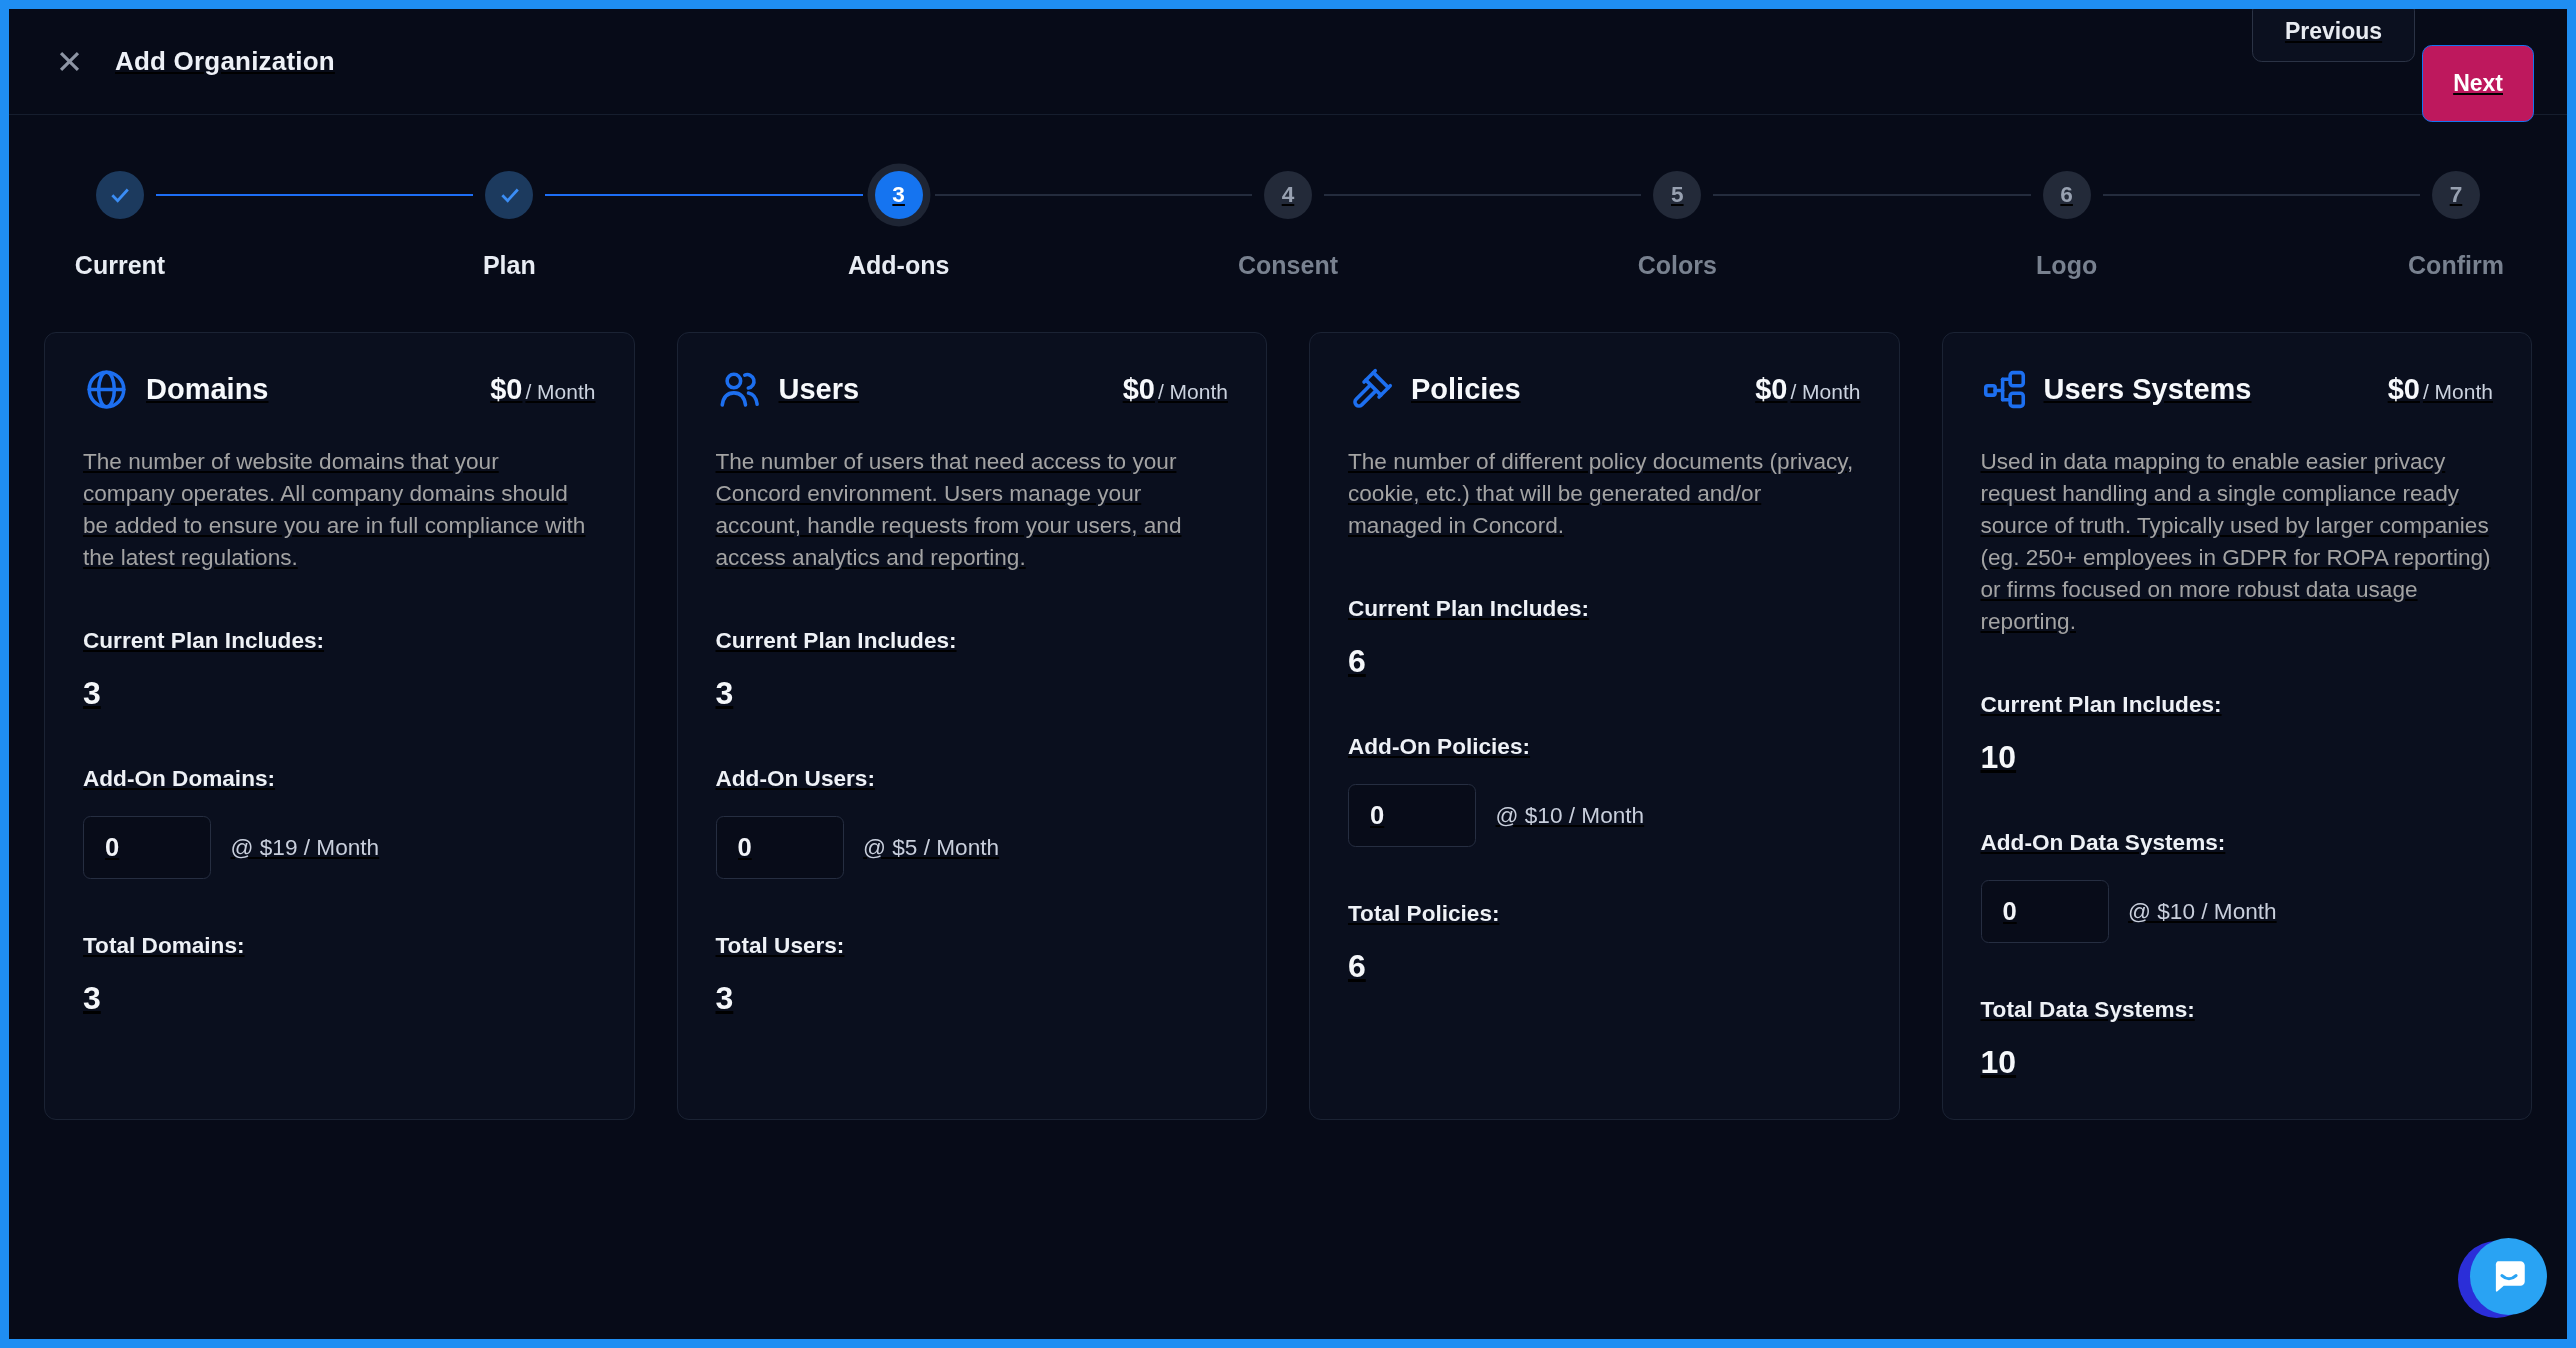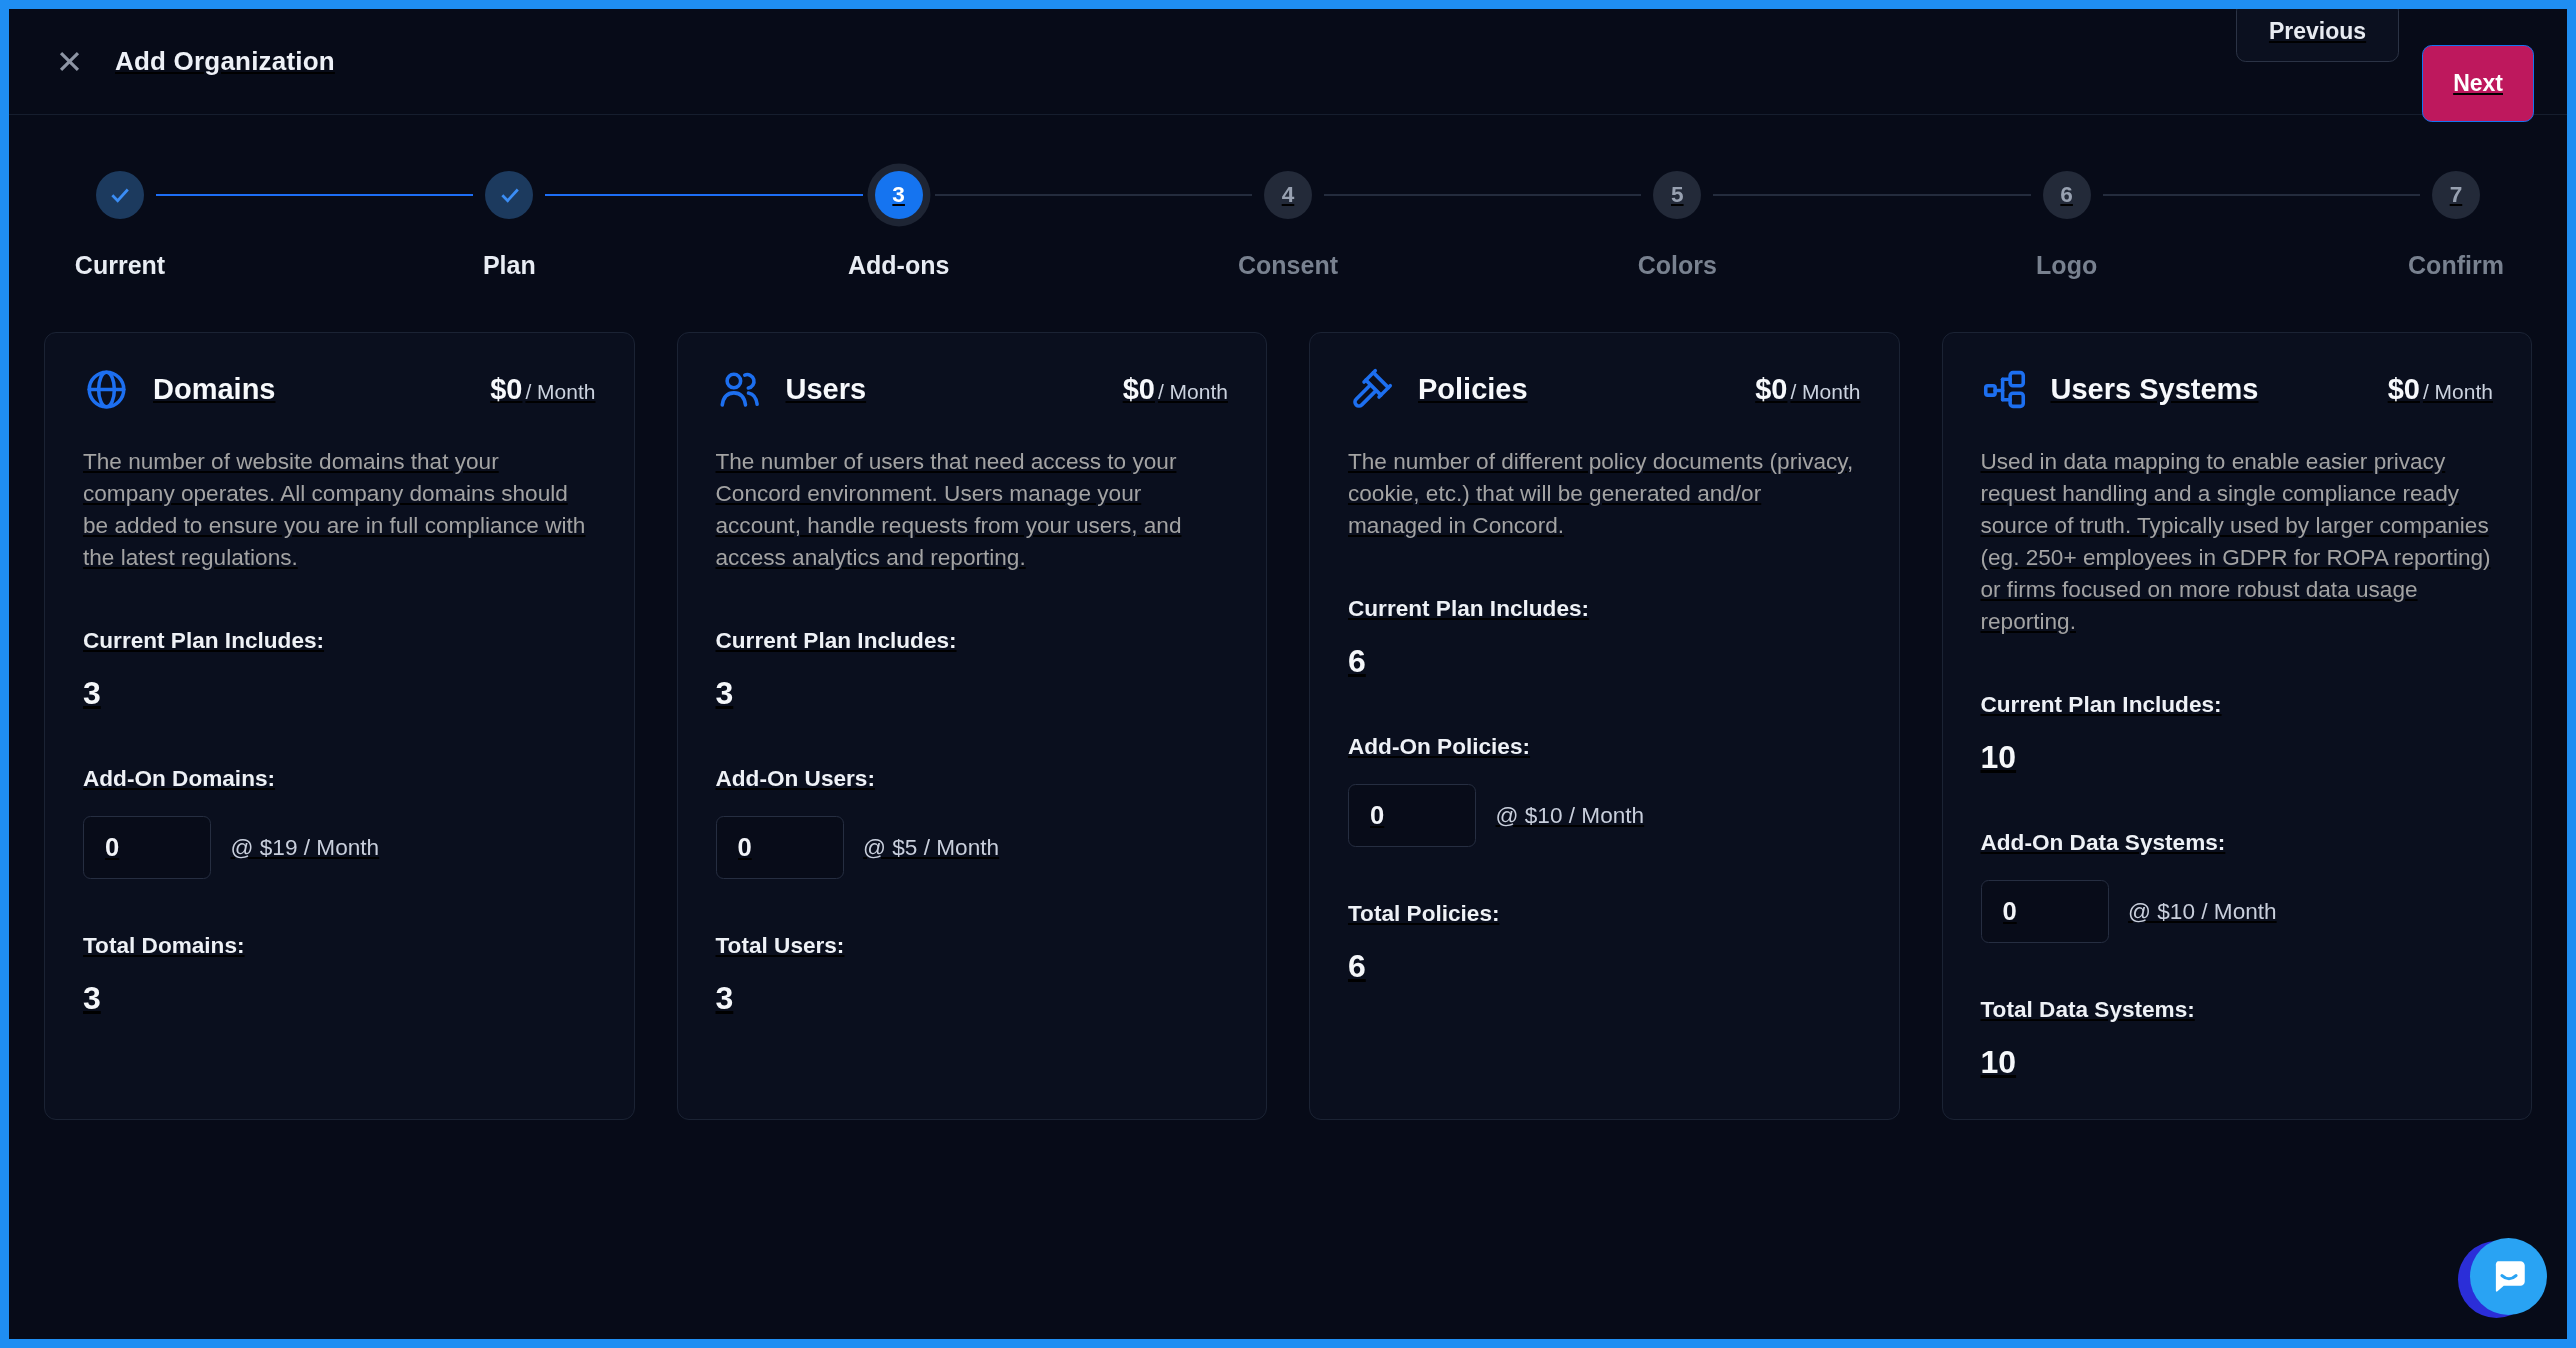--- a/index.html
+++ b/index.html
@@ -3,21 +3,21 @@
 <meta charset="utf-8">
 <style>
   html,body{margin:0;padding:0;background:#04060d;font-family:"Liberation Sans",sans-serif;}
   .frame{box-sizing:border-box;width:2576px;height:1348px;border:9px solid #1f8ef2;background:#070b18;position:relative;overflow:hidden;text-decoration:underline;}
 
   
   .header{height:105px;display:flex;align-items:center;padding:0 33px 0 44px;border-bottom:1.5px solid #161e2e;}
   .close-btn{width:33px;height:33px;display:flex;align-items:center;justify-content:center;cursor:pointer;}
   .close-btn svg{width:29px;height:29px;stroke:#8d95a4;stroke-width:2.6;}
   .header-title{margin-left:29px;font-size:26px;font-weight:700;color:#eef1f7;letter-spacing:0.2px;}
-  .header-actions{margin-left:auto;display:flex;gap:23px;}
+  .header-actions{margin-left:auto;display:flex;gap:7px;}
   .btn{height:59px;border-radius:9.8px;font-size:23px;font-weight:600;display:flex;align-items:center;justify-content:center;cursor:pointer;font-family:"Liberation Sans",sans-serif;}
   .btn-secondary{padding:0 32px;background:#0b101f;border:1.5px solid #2b3345;color:#e8ebf1;}
   .btn-primary{padding:8px 30px;background:#be185d;border:1.5px solid #1574f0;color:#ffffff;margin-top:44px;}
 
   
   .stepper{margin-top:56px;padding:0 87px;display:flex;align-items:center;}
   .step{position:relative;width:48px;height:48px;flex:0 0 auto;}
   .circle{width:48px;height:48px;border-radius:50%;display:flex;align-items:center;justify-content:center;font-size:22.6px;font-weight:700;}
   .step.complete .circle{background:#1c3a5e;}
   .step.complete .circle svg{width:25.6px;height:25.6px;stroke:#3b8df5;stroke-width:2.6;fill:none;}
@@ -28,21 +28,21 @@
   .step.upcoming .step-label{color:#78818f;}
   .line{flex:1;height:2.3px;margin:0 12px;background:#242c3d;}
   .line.done{background:#1d6ef5;}
 
   
   .cards{margin-top:113px;padding:0 35px;display:flex;gap:42px;align-items:stretch;}
   .card{flex:1;box-sizing:border-box;background:#0a0f1e;border:1.5px solid #1b2334;border-radius:12px;padding:33px 38px 38px;}
   .card-header{display:flex;align-items:center;}
   .card-icon{width:47px;height:47px;flex:0 0 auto;display:flex;align-items:center;justify-content:center;}
   .card-icon svg{width:45px;height:45px;stroke:#1d6ff0;stroke-width:1.9;fill:none;stroke-linecap:round;stroke-linejoin:round;}
-  .card-title{margin-left:23px;font-size:29px;font-weight:700;color:#f7f9fc;}
+  .card-title{margin-left:16px;font-size:29px;font-weight:700;color:#f7f9fc;}
   .card-price{margin-left:auto;display:flex;align-items:baseline;}
   .price-main{font-size:29px;font-weight:700;color:#f7f9fc;}
   .price-suffix{font-size:21px;font-weight:400;color:#ccd3df;margin-left:3px;}
   .card-desc{margin-top:33px;font-size:22.6px;line-height:1.42;color:#a3a3a3;}
   .section-label{margin-top:54px;font-size:22.6px;font-weight:700;color:#eef1f6;}
   .section-value{margin-top:21px;font-size:32px;font-weight:700;color:#f5f7fa;}
   .addon-row{margin-top:24px;display:flex;align-items:center;gap:19.6px;}
   .addon-input{box-sizing:border-box;width:128px;height:63px;background:#080c19;border:1.5px solid #262e41;border-radius:7.5px;color:#f2f4f8;font-size:25.6px;font-weight:700;padding:0 0 0 21px;font-family:"Liberation Sans",sans-serif;outline:none;}
   .addon-rate{font-size:22.6px;color:#c9cfdc;}
 

